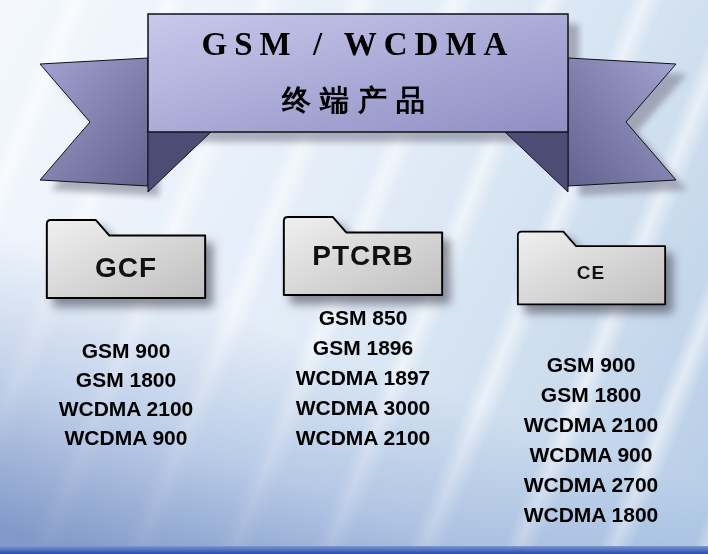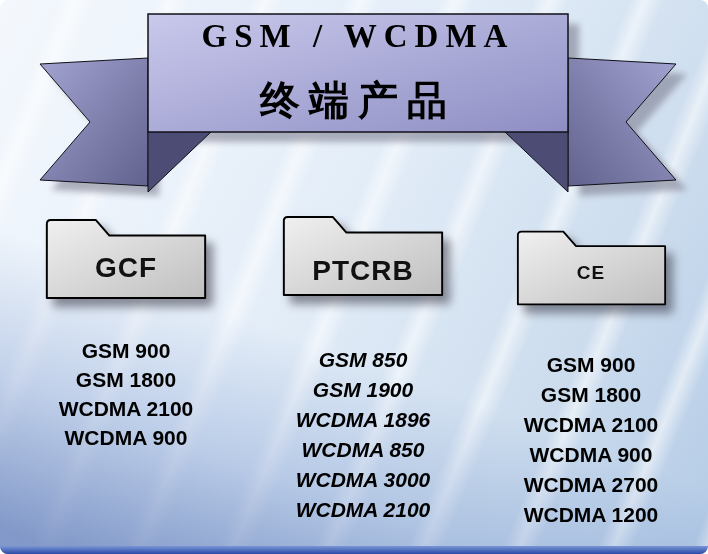--- a/index.html
+++ b/index.html
@@ -5,61 +5,60 @@
   html,body{margin:0;padding:0;}
   #slide{
     position:relative;
     width:708px;height:554px;
     overflow:hidden;
     font-family:"Liberation Sans", sans-serif;
     background-image:
       linear-gradient(200deg, rgba(255,255,255,0) 60%, rgba(95,130,195,0.30) 78%, rgba(45,80,160,0.55) 97%),
       repeating-linear-gradient(112deg, rgba(255,255,255,0) 0px, rgba(255,255,255,0) 55px, rgba(255,255,255,0.55) 70px, rgba(255,255,255,0) 88px),
       linear-gradient(120deg, #f4f8fd 0%, #e3edf8 45%, #cdddee 75%, #b4cbe6 100%);
-    border-radius: 8px;
   }
   .bottom-strip{
     position:absolute;left:0;bottom:0;width:708px;height:8px;
     background:linear-gradient(#7a96d4,#2a4aa8);
   }
 
   
   .ribbon-svg{position:absolute;top:0;left:0;}
   .banner-text{
     position:absolute;left:148px;top:14px;width:420px;height:118px;
     display:flex;flex-direction:column;justify-content:center;align-items:center;
     gap:4px;color:#000;
   }
   .banner-line1{
     font-family:"Liberation Serif", serif;
     font-size:33px;font-weight:700;letter-spacing:7px;white-space:nowrap;
   }
   .banner-line2{
     font-family:"Liberation Serif", serif;
-    font-size:40px;font-weight:700;letter-spacing:9px;white-space:nowrap;margin-top:14px;
+    font-size:29px;font-weight:700;letter-spacing:9px;white-space:nowrap;margin-top:14px;
   }
 
   
   .col{position:absolute;display:flex;flex-direction:column;align-items:center;}
   .col1{left:14px; top:216px;width:224px;}
   .col2{left:256px;top:213px;width:214px;}
   .col3{left:490px;top:228px;width:202px;}
 
   .folder{position:relative;filter:drop-shadow(7px 8px 5px rgba(55,55,70,0.55));}
   .folder-label{
     position:absolute;left:0;right:0;text-align:center;
     font-weight:700;color:#111;letter-spacing:1px;
   }
   .col1 .folder-label{top:36px;font-size:28px;}
-  .col2 .folder-label{top:42px;font-size:28px;}
+  .col2 .folder-label{top:27px;font-size:28px;}
   .col3 .folder-label{top:34px;font-size:19px;}
 
   .spec-list{text-align:center;font-weight:700;color:#000;}
   .col1 .spec-list{margin-top:30px;font-size:21px;line-height:29px;}
-  .col2 .spec-list{margin-top:42px;font-size:21px;line-height:30px;font-style:italic;}
+  .col2 .spec-list{font-size:21px;line-height:30px;}
   .col3 .spec-list{margin-top:38px;font-size:21px;line-height:30px;}
 </style>
 </head>
 <body>
 
 <div id="slide">
 
   <svg class="ribbon-svg" width="708" height="215" viewBox="0 0 708 215">
     <defs>
       <linearGradient id="gCenter" x1="0" y1="0" x2="1" y2="1">
@@ -128,23 +127,22 @@
             <stop offset="0" stop-color="#f0f0f0"></stop>
               <stop offset="1" stop-color="#bfbfbf"></stop>
           </linearGradient>
         </defs>
         <path d="M8,4 L54,4 L68,20 L166,20 L166,84 L4,84 L4,8 Q4,4 8,4 Z" fill="url(#gF2)" stroke="#000" stroke-width="2" stroke-linejoin="round"></path>
       </svg>
       <span class="folder-label">PTCRB</span>
     </div>
     <div class="spec-list">
       <div>GSM 850</div>
-      <div>GSM 1900</div>
-      <div>WCDMA 1896</div>
-      <div>WCDMA 850</div>
+      <div>GSM 1896</div>
+      <div>WCDMA 1897</div>
       <div>WCDMA 3000</div>
       <div>WCDMA 2100</div>
     </div>
   </div>
 
   <div class="col col3">
     <div class="folder">
       <svg width="155" height="80" viewBox="0 0 170 88">
         <defs>
           <linearGradient id="gF3" x1="0" y1="0" x2="1" y2="1">
@@ -155,18 +153,18 @@
         <path d="M8,4 L54,4 L68,20 L166,20 L166,84 L4,84 L4,8 Q4,4 8,4 Z" fill="url(#gF3)" stroke="#000" stroke-width="2" stroke-linejoin="round"></path>
       </svg>
       <span class="folder-label">CE</span>
     </div>
     <div class="spec-list">
       <div>GSM 900</div>
       <div>GSM 1800</div>
       <div>WCDMA 2100</div>
       <div>WCDMA 900</div>
       <div>WCDMA 2700</div>
-      <div>WCDMA 1200</div>
+      <div>WCDMA 1800</div>
     </div>
   </div>
 
   <div class="bottom-strip"></div>
 </div>
 
 </body></html>

